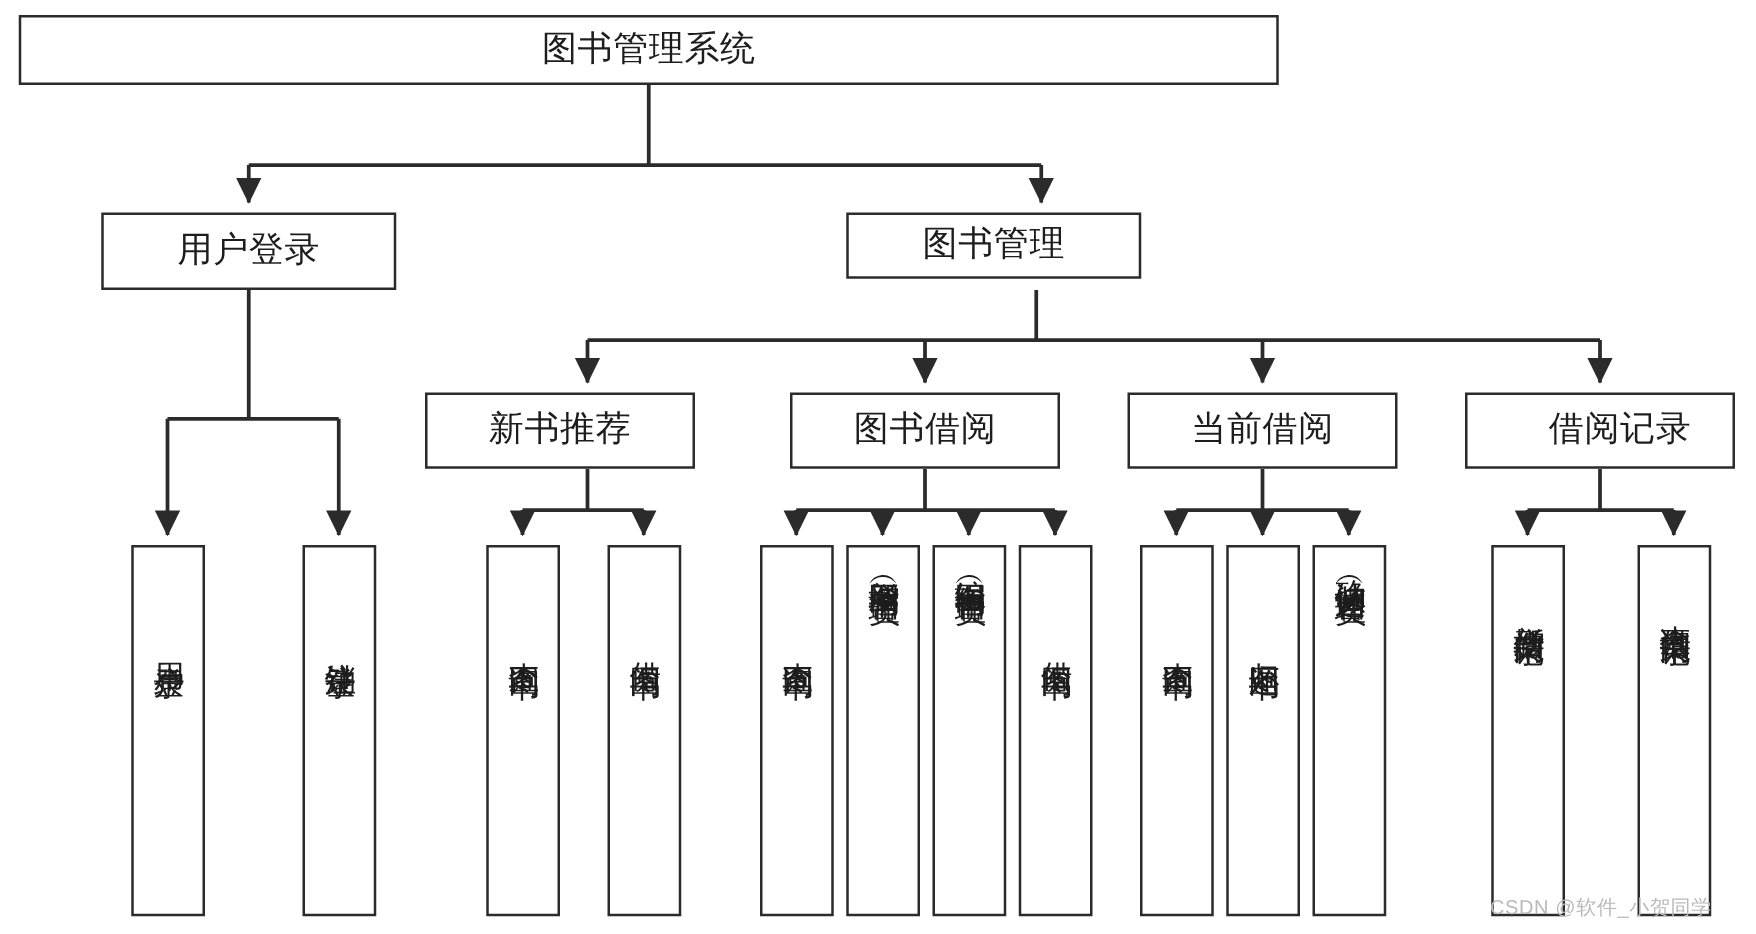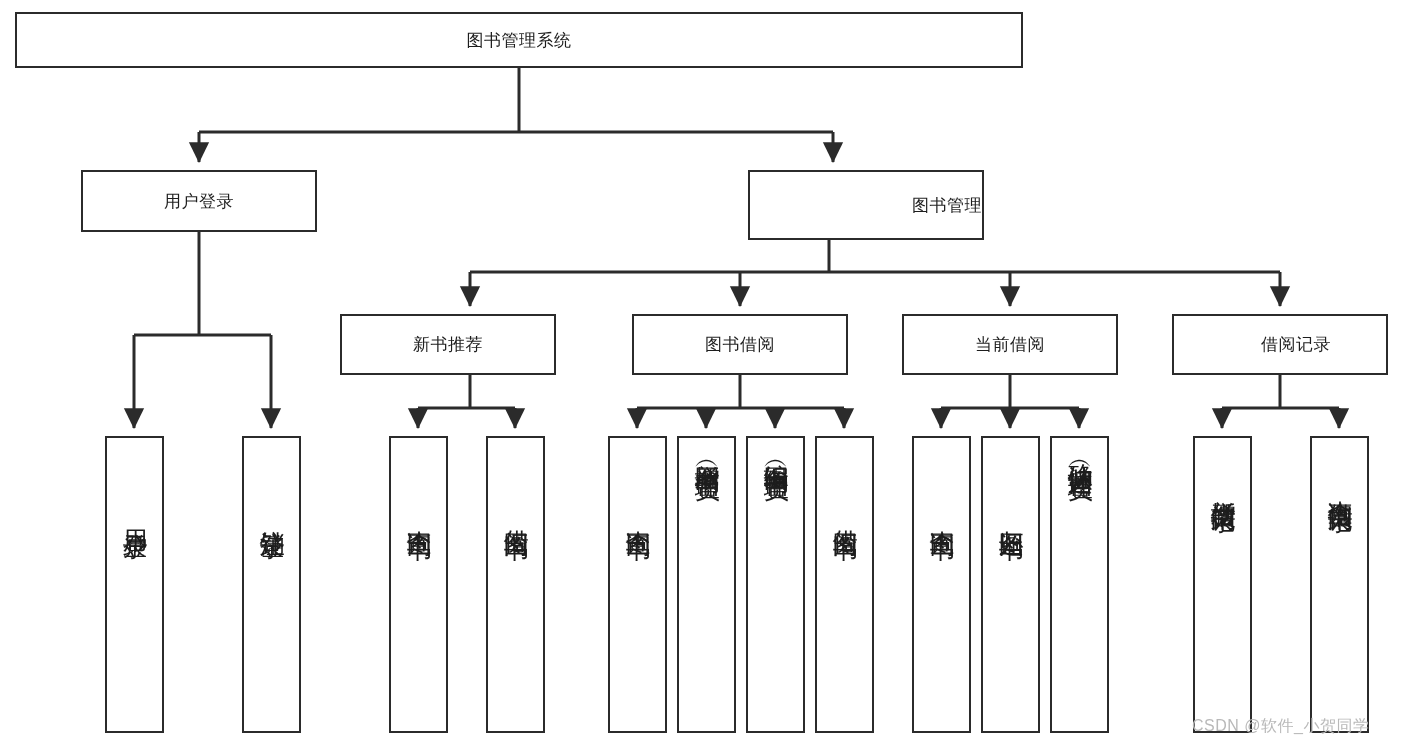--- a/index.html
+++ b/index.html
@@ -30,24 +30,25 @@
     position: absolute;
     box-sizing: border-box;
     border: 2.5px solid #2b2b2b;
     background: #ffffff;
     display: flex;
     align-items: center;
     justify-content: center;
     color: #1d1d1d;
   }
   .node-h .label {
-    font-size: 17px;
+    font-size: 28px;
     line-height: 1.1;
     letter-spacing: 0.5px;
     white-space: nowrap;
+    font-family: Liberation Serif, serif;
   }
   .node-v {
     align-items: flex-start;
     justify-content: center;
     padding-top: 0;
   }
   .node-v .label {
     writing-mode: vertical-rl;
     text-orientation: upright;
     font-size: 25px;
@@ -121,21 +122,21 @@
     </g>
   </svg>
 
   <div class="node node-h" style="left:15px; top:12px; width:1008px; height:56px;">
     <span class="label">图书管理系统</span>
   </div>
 
   <div class="node node-h" style="left:81px; top:170px; width:236px; height:62px;">
     <span class="label">用户登录</span>
   </div>
-  <div class="node node-h" style="left:748px; top:170px; width:236px; height:70px;justify-content:flex-end;">
+  <div class="node node-h" style="left:677px; top:170px; width:236px; height:53px;">
     <span class="label">图书管理</span>
   </div>
 
   <div class="node node-h" style="left:340px; top:314px; width:216px; height:61px;">
     <span class="label">新书推荐</span>
   </div>
   <div class="node node-h" style="left:902px; top:314px; width:216px; height:61px;">
     <span class="label">当前借阅</span>
   </div>
   <div class="node node-h" style="left:632px; top:314px; width:216px; height:61px;">

